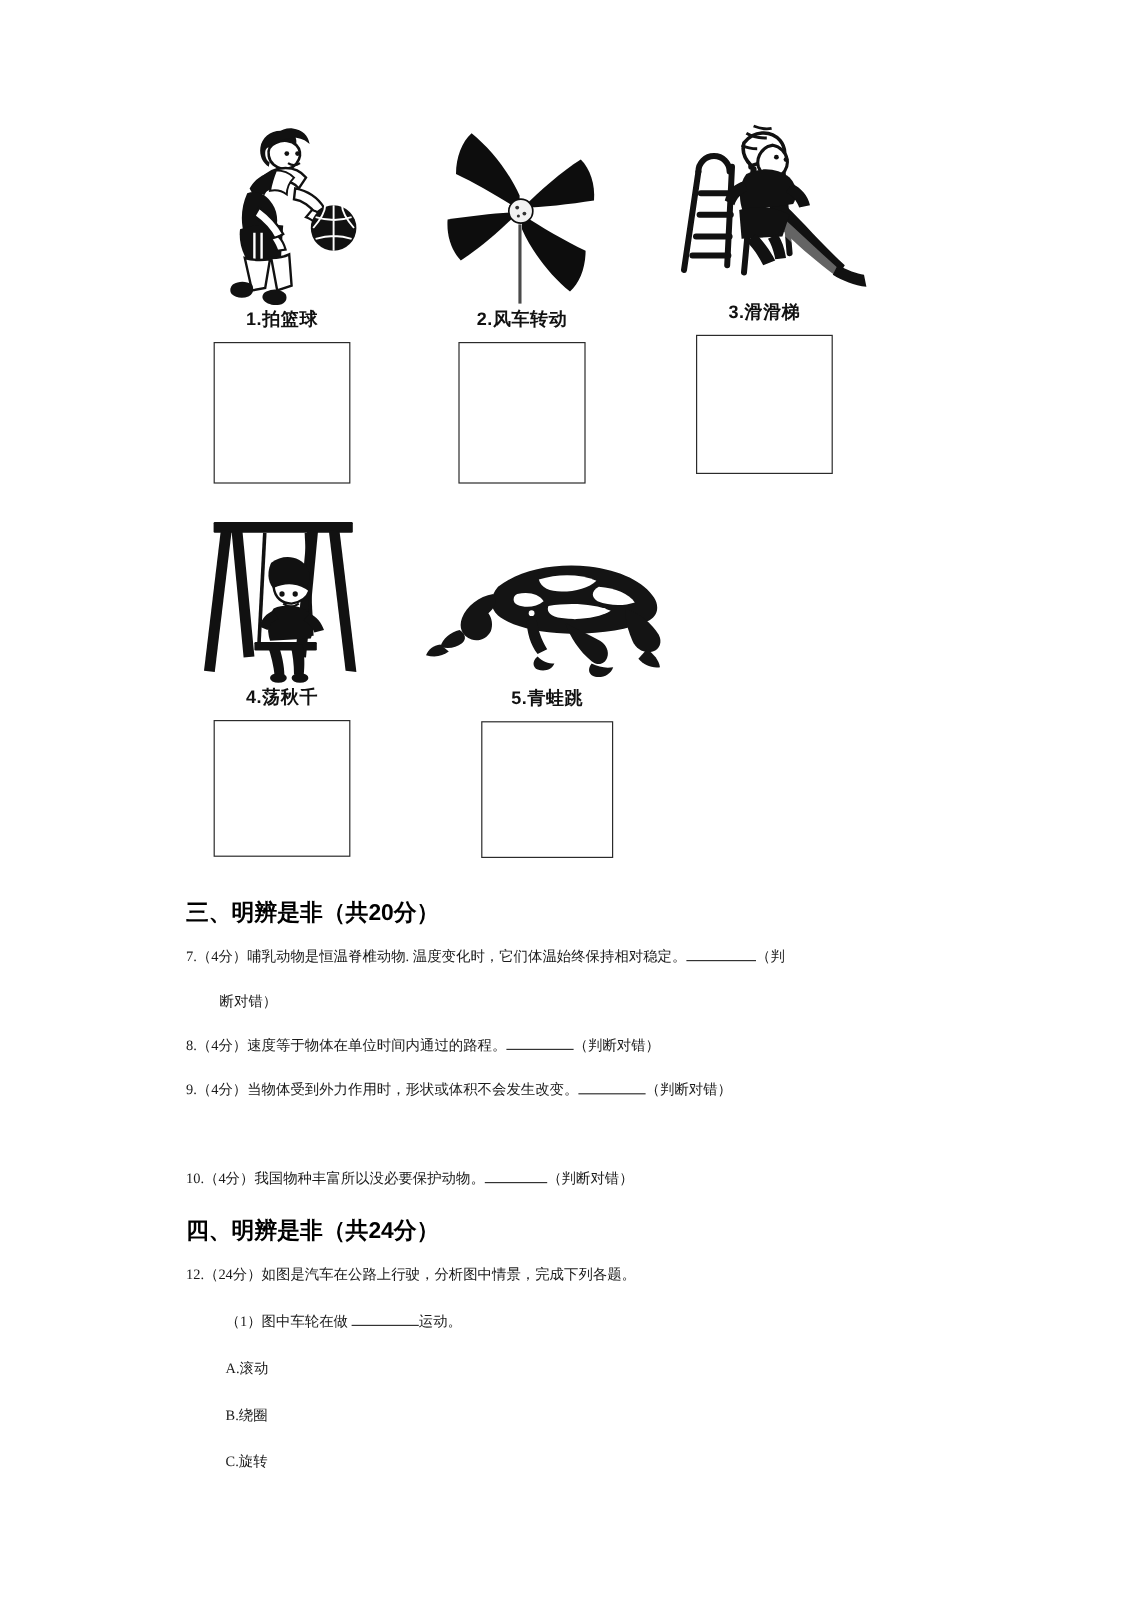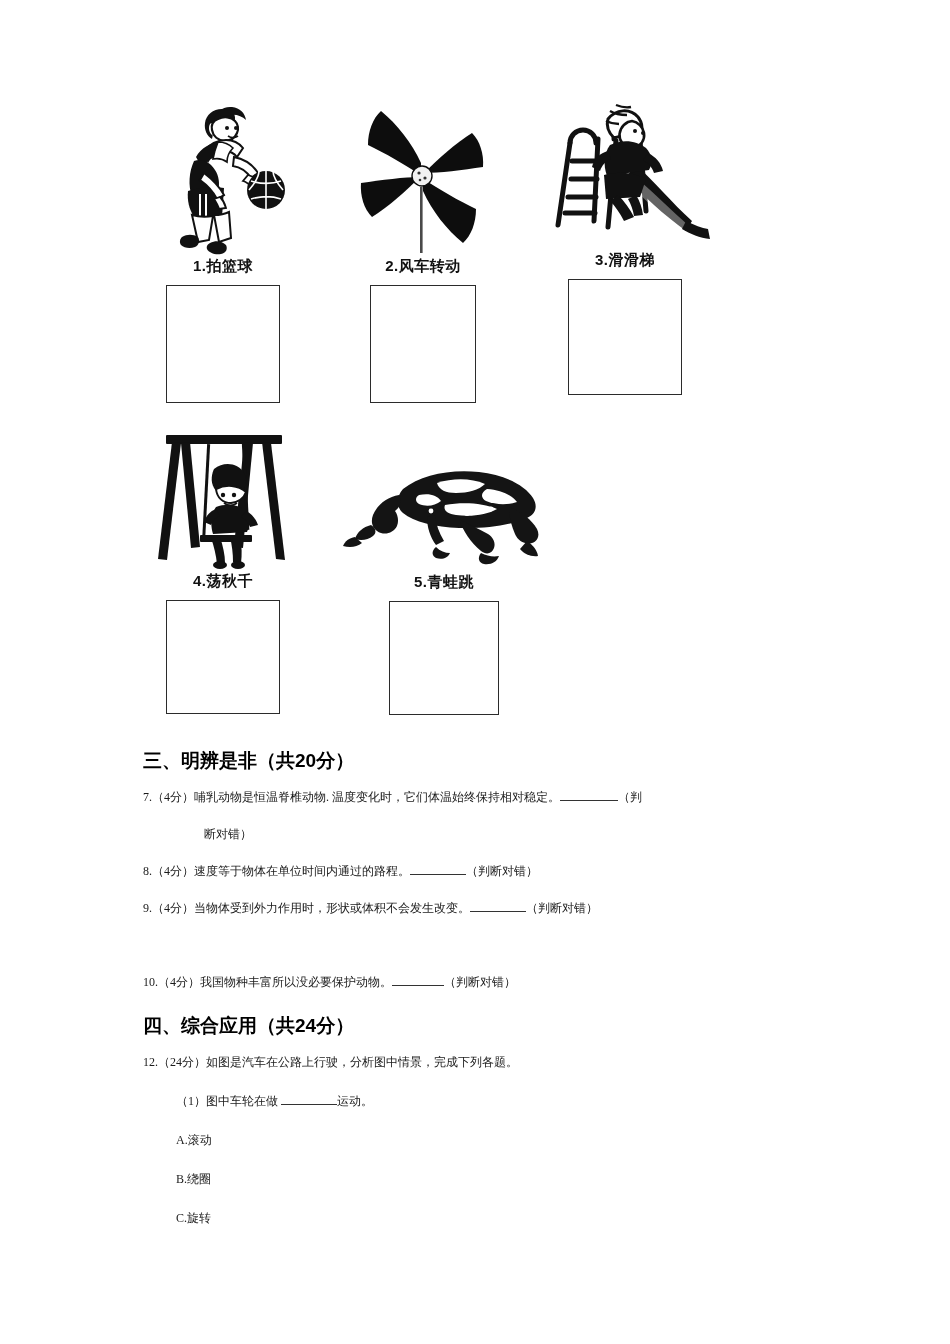--- a/index.html
+++ b/index.html
@@ -11,21 +11,21 @@
     width: 950px;
     height: 1344px;
     position: relative;
     font-family: "Liberation Serif", "DejaVu Serif", serif;
     color: #1a1a1a;
     overflow: hidden;
   }
 
   .page {
     position: absolute;
-    left: 0; top: 0;
+    left: 12px; top: 0;
     width: 863px;
     height: 1344px;
   }
 
   
   .figures {
     position: absolute;
     left: 143px;
     top: 95px;
     width: 664px;
@@ -281,36 +281,36 @@
         <div class="answer-box" style="width:108px;height:112px;"></div>
       </div>
     </div>
   </div>
 
   <div class="section-heading" style="top:748px;">三、明辨是非（共20分）</div>
 
   <div class="q-line" style="top:788px;">
     <span>7.（4分）哺乳动物是恒温脊椎动物. 温度变化时，它们体温始终保持相对稳定。</span><span class="blank w1"></span><span>（判</span>
   </div>
-  <div class="q-line indent-1" style="top:825px;margin-left:33px;">断对错）</div>
+  <div class="q-line indent-1" style="top:825px;">断对错）</div>
 
   <div class="q-line" style="top:862px;">
     <span>8.（4分）速度等于物体在单位时间内通过的路程。</span><span class="blank w2"></span><span>（判断对错）</span>
   </div>
 
   <div class="q-line" style="top:899px;">
     <span>9.（4分）当物体受到外力作用时，形状或体积不会发生改变。</span><span class="blank w2"></span><span>（判断对错）</span>
   </div>
 
 
   <div class="q-line" style="top:973px;">
     <span>10.（4分）我国物种丰富所以没必要保护动物。</span><span class="blank w3"></span><span>（判断对错）</span>
   </div>
 
-  <div class="section-heading" style="top:1013px;">四、综合应用（共24分）</div>
+  <div class="section-heading" style="top:1013px;">四、明辨是非（共24分）</div>
 
   <div class="q-line" style="top:1053px;">12.（24分）如图是汽车在公路上行驶，分析图中情景，完成下列各题。</div>
 
   <div class="q-line indent-2" style="top:1092px;">
     <span>（1）图中车轮在做</span>&nbsp;<span class="blank w2"></span><span>运动。</span>
   </div>
 
   <div class="q-line indent-3" style="top:1131px;">A.滚动</div>
   <div class="q-line indent-3" style="top:1170px;">B.绕圈</div>
   <div class="q-line indent-3" style="top:1209px;">C.旋转</div>

